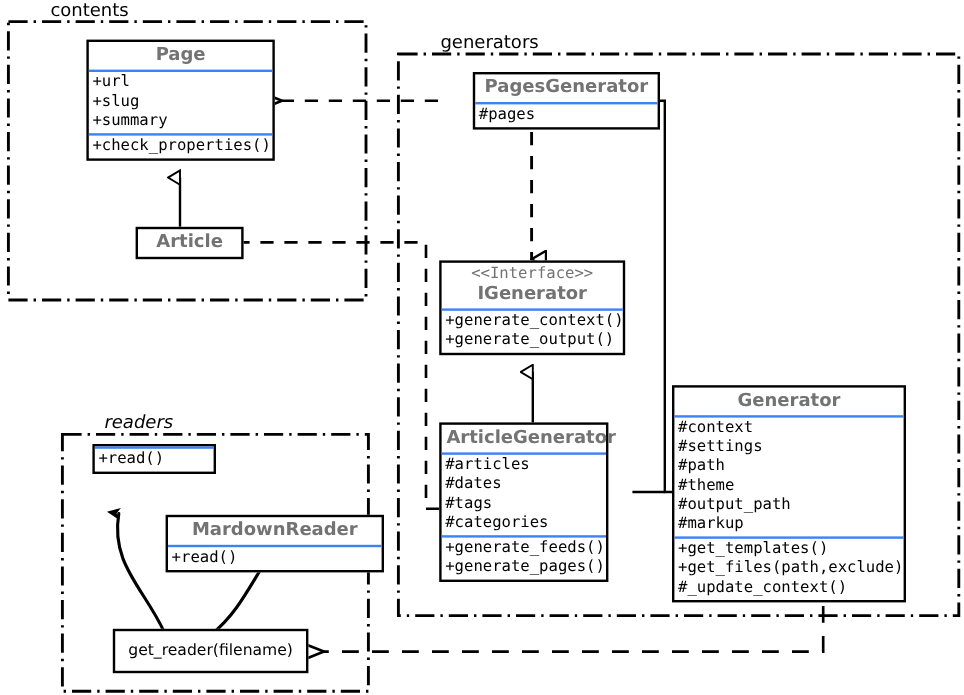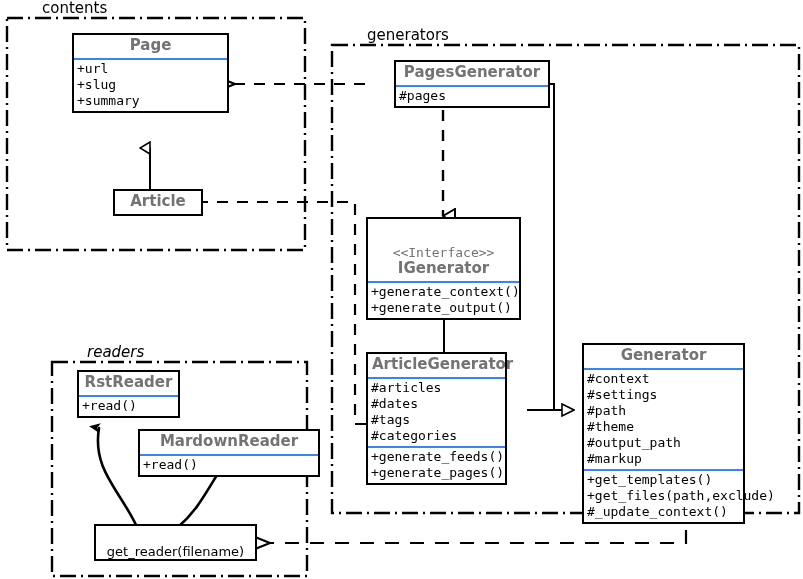--- a/index.html
+++ b/index.html
@@ -44,42 +44,41 @@
     color: #737373;
     padding: 3px 4px 4px 4px;
     line-height: 1.05;
   }
   .umlbox .stereo {
     display: block;
     font-weight: normal;
     font-size: 13px;
     font-family: "DejaVu Sans Mono", monospace;
     line-height: 1.15;
-    margin-top: 24px;
   }
   .umlbox .sep {
     border-top: 2px solid #3b82f6;
   }
   .umlbox .compartment {
     padding: 1px 3px 2px 3px;
   }
   .umlbox .member {
     font-family: "DejaVu Sans Mono", monospace;
     font-size: 13px;
     line-height: 16px;
     color: #000;
     white-space: nowrap;
   }
   .fnbox {
     position: absolute;
     box-sizing: border-box;
     background: #ffffff;
     border: 2px solid #000;
     display: flex;
-    align-items: flex-end;
+    align-items: center;
     justify-content: center;
   }
   .fnbox .fnlabel {
     font-family: "DejaVu Sans", sans-serif;
     font-size: 13px;
     color: #000;
     white-space: nowrap;
   }
 </style>
 </head>
@@ -165,20 +164,23 @@
 
   <div class="pkg-label" style="left:51px; top:343px;font-style:italic;">readers</div>
 
   <div class="umlbox" style="left:72px; top:33px; width:157px;">
     <div class="title">Page</div>
     <div class="compartment sep">
       <div class="member">+url</div>
       <div class="member">+slug</div>
       <div class="member">+summary</div>
     </div>
+    <div class="compartment sep">
+      <div class="member">+check_properties()</div>
+    </div>
   </div>
 
   <div class="umlbox" style="left:113px; top:189px; width:90px;">
     <div class="title">Article</div>
   </div>
 
   <div class="umlbox" style="left:365px; top:60px; width:156px;margin-left:29px;">
     <div class="title">PagesGenerator</div>
     <div class="compartment sep">
       <div class="member">#pages</div>
@@ -203,39 +205,38 @@
       <div class="member">#dates</div>
       <div class="member">#tags</div>
       <div class="member">#categories</div>
     </div>
     <div class="compartment sep">
       <div class="member">+generate_feeds()</div>
       <div class="member">+generate_pages()</div>
     </div>
   </div>
 
-  <div class="umlbox" style="left:582px; top:321px; width:163px;margin-top:22px;">
+  <div class="umlbox" style="left:560px; top:321px; width:195px;">
     <div class="title">Generator</div>
     <div class="compartment sep">
       <div class="member">#context</div>
       <div class="member">#settings</div>
       <div class="member">#path</div>
       <div class="member">#theme</div>
       <div class="member">#output_path</div>
       <div class="member">#markup</div>
     </div>
     <div class="compartment sep">
       <div class="member">+get_templates()</div>
       <div class="member">+get_files(path,exclude)</div>
       <div class="member">#_update_context()</div>
     </div>
   </div>
 
   <div class="umlbox" style="left:77px; top:370px; width:103px;">
-    <div class="title">RstReader</div>
     <div class="compartment sep">
       <div class="member">+read()</div>
     </div>
   </div>
 
   <div class="umlbox" style="left:138px; top:429px; width:182px;">
     <div class="title">MardownReader</div>
     <div class="compartment sep">
       <div class="member">+read()</div>
     </div>

